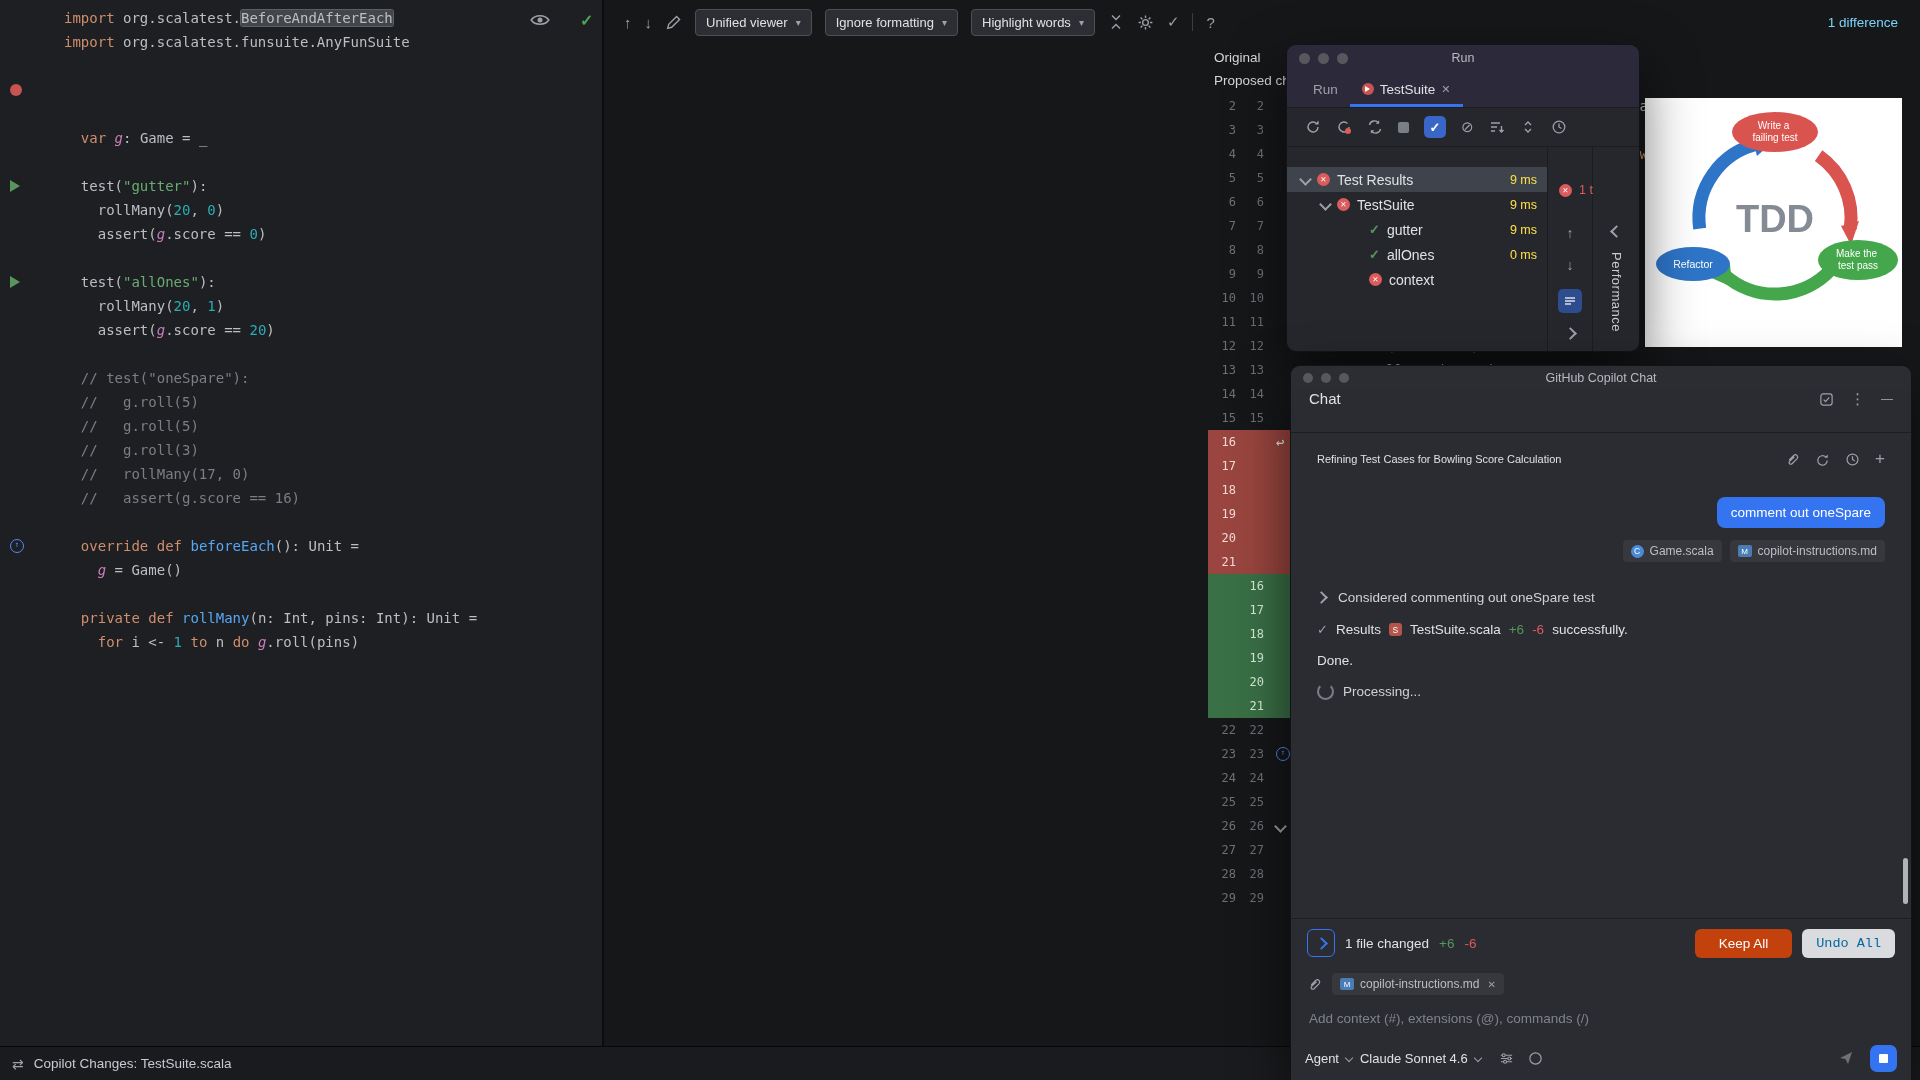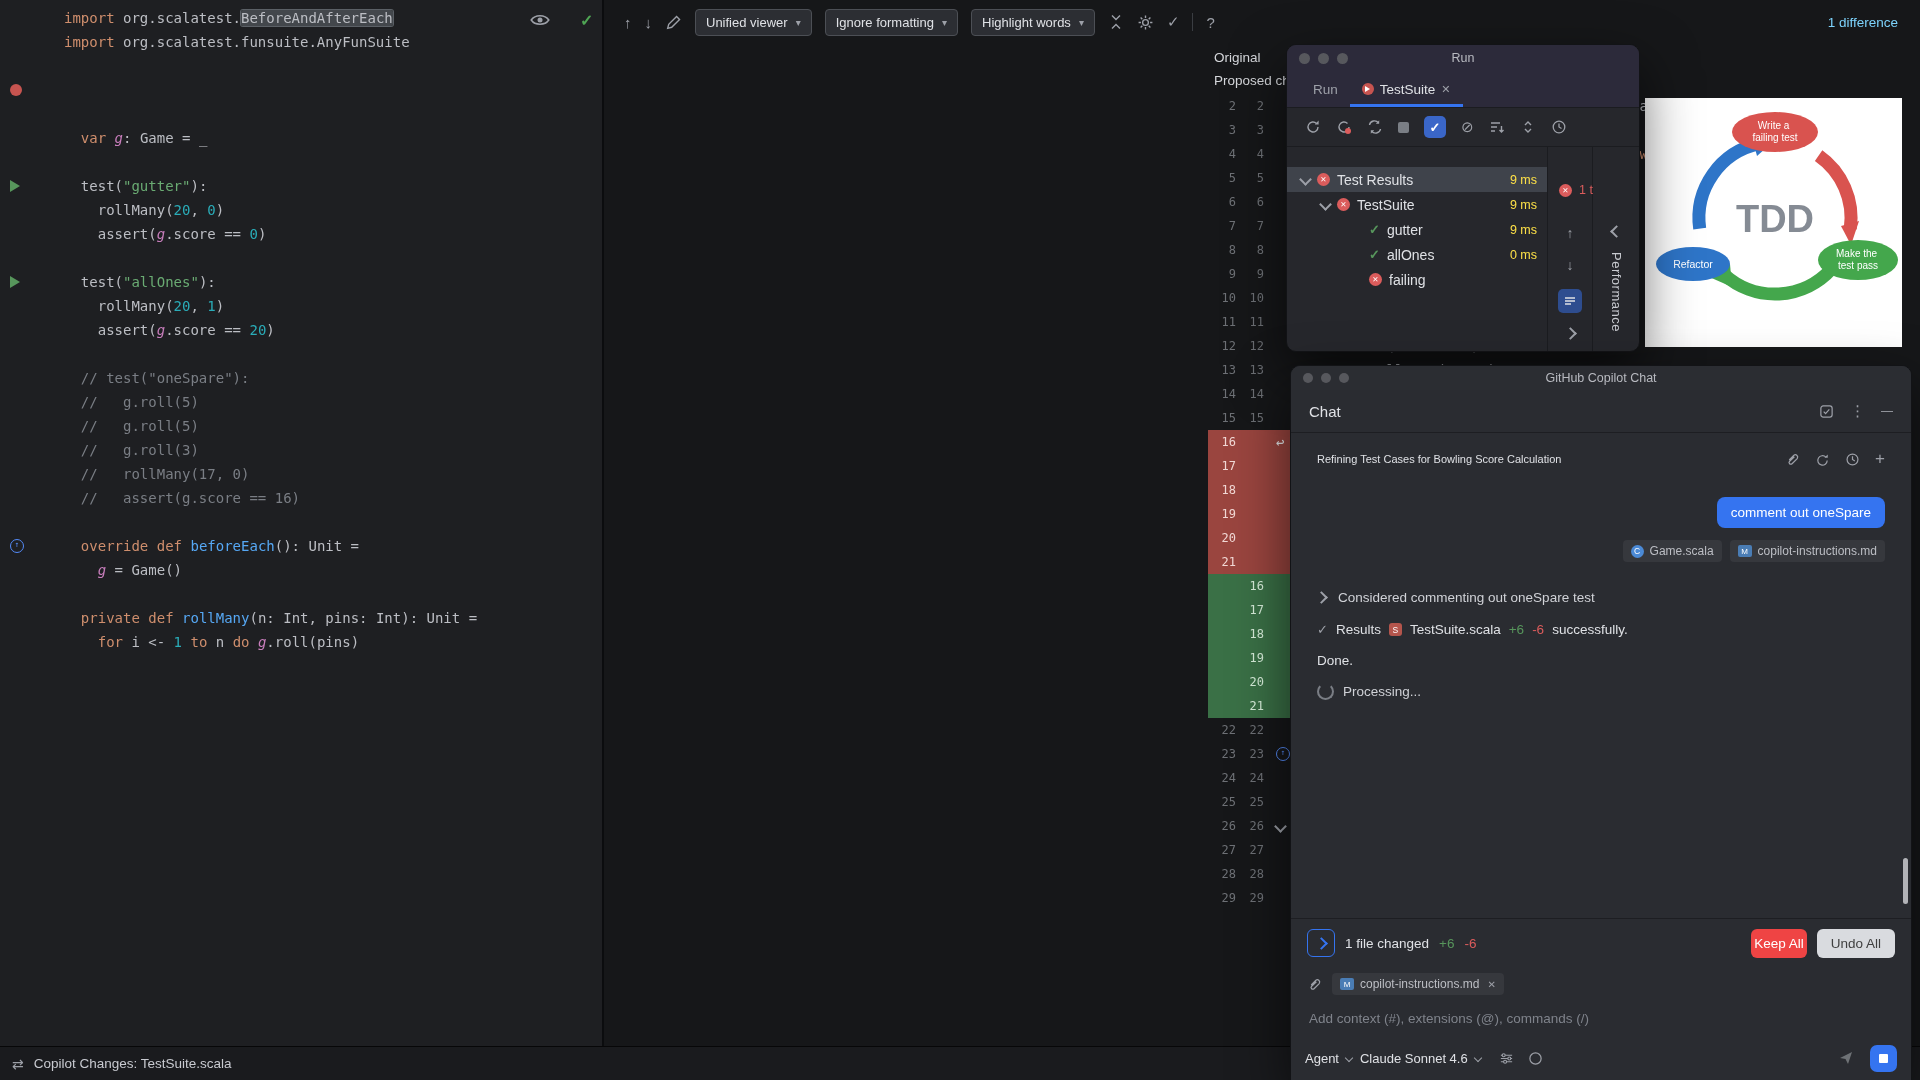--- a/index.html
+++ b/index.html
@@ -81,21 +81,21 @@
   .run-perf{width:46px;border-left:1px solid #1b1c20;display:flex;flex-direction:column;align-items:center;padding-top:80px;gap:16px}
   .vert{writing-mode:vertical-rl;font-size:13px;color:#c8cad0;letter-spacing:.5px}
 
   
   .tdd-card{position:absolute;left:1645px;top:98px;width:257px;height:249px;background:#fff;z-index:25}
 
   
   .chat-win{left:1290px;top:365px;width:620px;height:715px;background:#2a2c31;z-index:40;display:flex;flex-direction:column;border-radius:10px 10px 0 0}
   .chat-title{height:24px;background:#2b2d32;display:flex;align-items:center;position:relative;flex:none}
   .chat-title .dot{width:10px;height:10px}
-  .chat-tabrow{height:42px;display:flex;align-items:center;padding:0 18px;border-bottom:1px solid #1d1e22;flex:none}
+  .chat-tabrow{height:42px;display:flex;align-items:flex-start;padding:0 18px;border-bottom:1px solid #1d1e22;flex:none}
   .chat-tabrow .tname{font-size:15px;color:#dfe1e5}
   .tr-icons{margin-left:auto;display:flex;gap:16px;align-items:center;color:#9da0a8}
   .chat-body{flex:1;display:flex;flex-direction:column;padding:0 26px;overflow:hidden}
   .conv-header{display:flex;align-items:center;margin-top:16px}
   .conv-title{font-size:11px;color:#dfe1e5}
   .conv-icons{margin-left:auto;display:flex;gap:15px;align-items:center;color:#9da0a8}
   .bubble{align-self:flex-end;margin-top:28px;background:#3574f0;color:#fff;font-size:13.5px;padding:8px 14px;border-radius:8px}
   .chips{align-self:flex-end;margin-top:12px;display:flex;gap:8px}
   .chip{display:flex;align-items:center;gap:6px;background:#36383d;border-radius:4px;padding:4px 8px;font-size:12px;color:#bcbec4}
   .ic-class{width:13px;height:13px;border-radius:50%;background:#4b8ad6;color:#fff;font-size:8.5px;display:grid;place-items:center}
@@ -107,22 +107,22 @@
   .plus6{color:#57965c}.minus6{color:#db5c5c}
   .done-line{margin-top:16px;font-size:13.5px}
   .processing{margin-top:15px;display:flex;align-items:center;gap:9px;font-size:13.5px;color:#cfd1d6}
   .spinner{width:13px;height:13px;border:2px solid #7a7e85;border-top-color:transparent;border-radius:50%;animation:spin 1s linear infinite}
   @keyframes spin{to{transform:rotate(360deg)}}
   .chat-scroll{position:absolute;right:3px;top:492px;width:5px;height:46px;background:#d4d6da;opacity:.8;border-radius:3px}
   .changes-bar{height:48px;border-top:1px solid #1d1e22;display:flex;align-items:center;gap:10px;padding:0 16px;flex:none}
   .expand-btn{width:26px;height:26px;border:1px solid #3574f0;border-radius:6px;display:grid;place-items:center}
   .expand-btn .cv{border-color:#3574f0}
   .cb-text{font-size:13.5px}
-  .keep-btn{margin-left:auto;background:#ef4444;color:#fff;border:none;border-radius:6px;padding:7px 3px;font-size:13.5px;font-family:inherit}
-  .undo-btn{background:#d9dbdf;color:#404040;border:none;border-radius:6px;padding:7px 14px;font-size:13.5px;font-family:Liberation Sans, sans-serif}
+  .keep-btn{margin-left:auto;background:#c2410c;color:#fff;border:none;border-radius:6px;padding:7px 24px;font-size:13.5px;font-family:inherit}
+  .undo-btn{background:#d9dbdf;color:#0369a1;border:none;border-radius:6px;padding:7px 14px;font-size:13.5px;font-family:Liberation Mono, monospace}
   .attach-row{height:34px;display:flex;align-items:center;gap:10px;padding:0 16px;flex:none}
   .chip .x{color:#9da0a8;font-size:10px;margin-left:2px}
   .input-row{height:34px;display:flex;align-items:center;padding:0 16px;flex:none}
   .chat-input{width:100%;background:transparent;border:none;outline:none;color:#dfe1e5;font-size:13.5px;font-family:inherit}
   .chat-input::placeholder{color:#7f838b}
   .chat-bottom{height:46px;display:flex;align-items:center;gap:8px;padding:0 14px;flex:none}
   .sel-ctl{display:flex;align-items:center;gap:7px;font-size:13px;color:#dfe1e5}
   .sel-ctl .cv{width:5px;height:5px;border-width:1.5px}
   .cb-icons{display:flex;gap:14px;margin-left:10px;color:#9da0a8}
   .stop-btn{margin-left:6px;width:27px;height:27px;border-radius:7px;background:#3574f0;display:grid;place-items:center}
@@ -586,21 +586,21 @@
         <span>gutter</span>
         <span class="t-time">9 ms</span>
       </div>
       <div class="tree-row d2">
         <span class="t-pass">✓</span>
         <span>allOnes</span>
         <span class="t-time">0 ms</span>
       </div>
       <div class="tree-row d2">
         <span class="t-fail">✕</span>
-        <span>failing</span>
+        <span>context</span>
         <span class="t-time"></span>
       </div>
     </div>
     <div class="fail-badge">
       <span class="t-fail">✕</span>
       <span>1 t</span>
     </div>
     <div class="run-rail">
       <span class="rail-ic">↑</span>
       <span class="rail-ic">↓</span>

